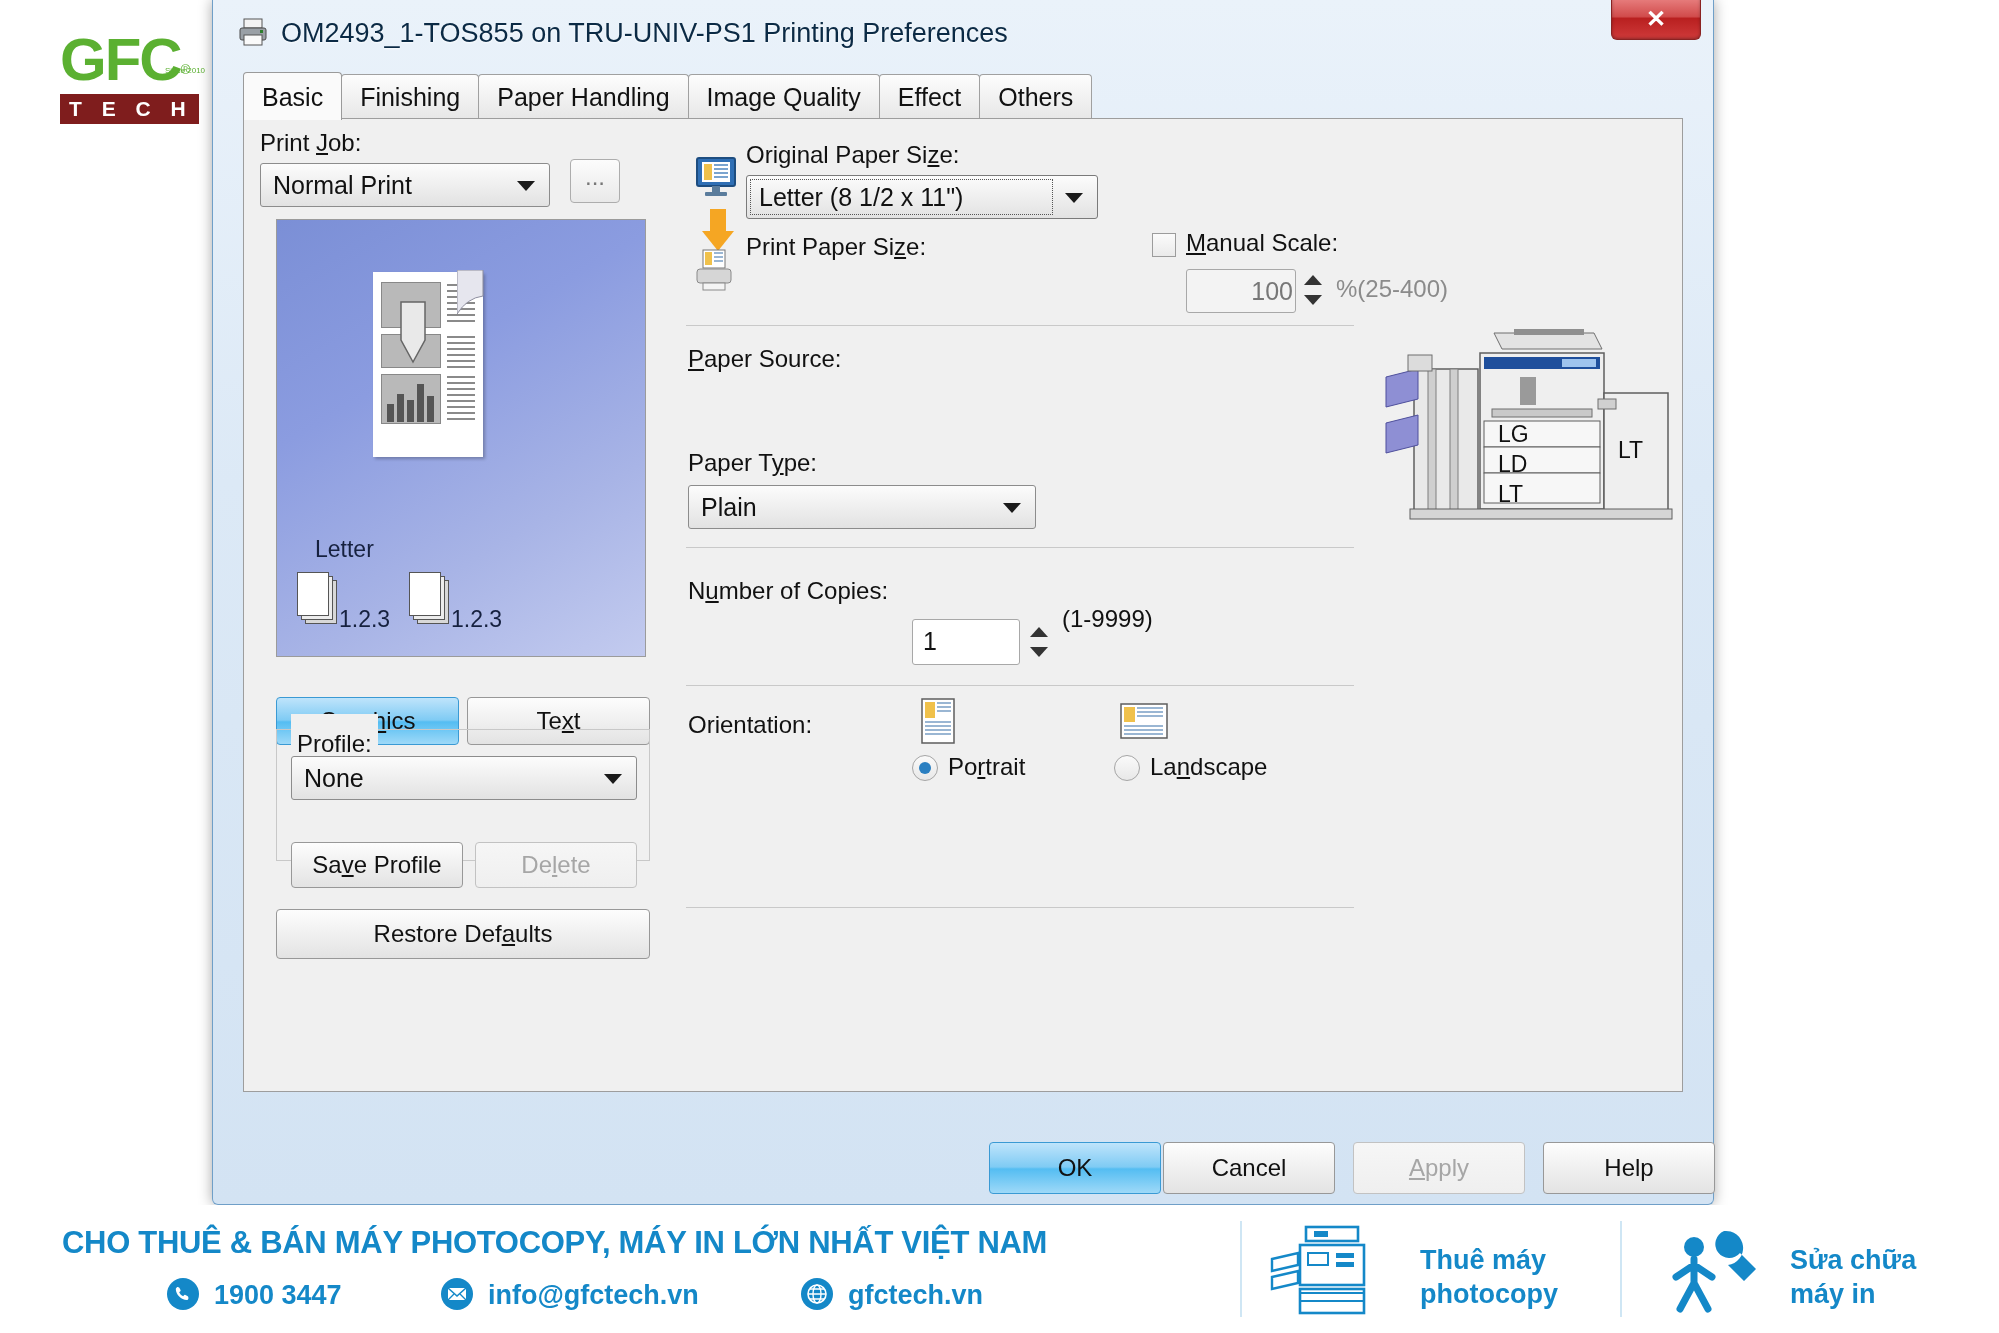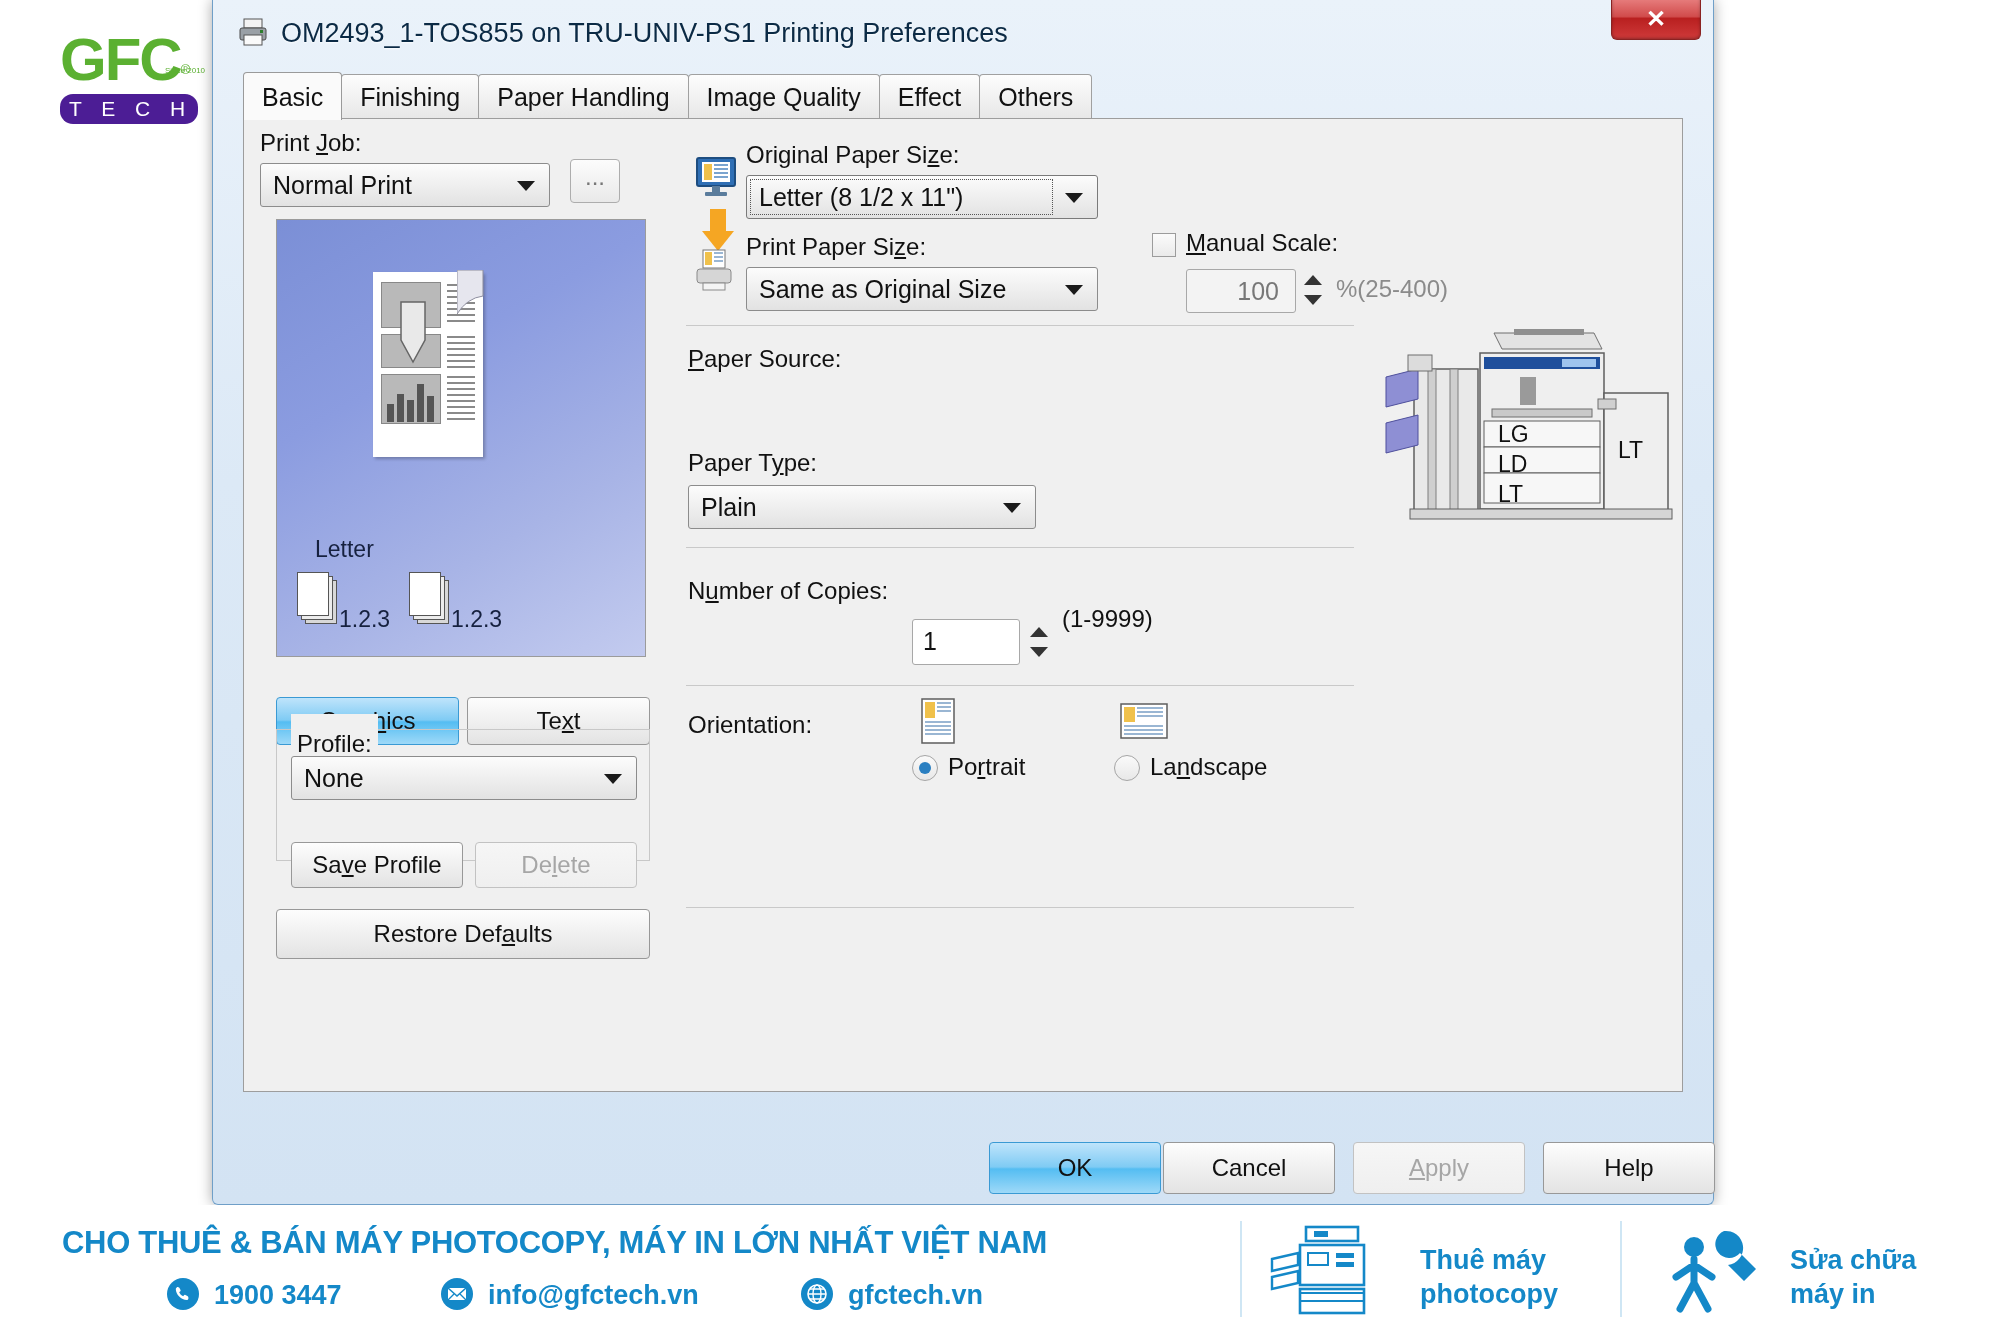--- a/index.html
+++ b/index.html
@@ -11,22 +11,22 @@
     overflow:hidden;
     position:relative;
   }
 
   
   #logo { position:absolute; left:60px; top:30px; width:160px; height:110px; }
   .logo-g { font-family:"Liberation Sans", sans-serif; font-weight:bold; font-size:60px;
             color:#5bb031; letter-spacing:-2px; line-height:60px; }
   .logo-sup { font-size:13px; vertical-align:super; color:#5bb031; }
   .logo-since { position:absolute; left:105px; top:36px; font-size:8px; color:#5bb031;text-align:right; }
-  .logo-tech { margin-top:4px; background:#4c1d95; color:#fff; font-weight:normal;
-               font-size:21px; letter-spacing:7px; padding:3px 6px 3px 9px; display:inline-block;border-radius:13px; }
+  .logo-tech { margin-top:4px; background:#7f1d1d; color:#fff; font-weight:bold;
+               font-size:21px; letter-spacing:7px; padding:3px 6px 3px 9px; display:inline-block; }
 
   
   #dialog {
     position:absolute; left:212px; top:0px; width:1502px; height:1205px;
     background:linear-gradient(to bottom,#eaf2fa 0%,#dce9f6 40%,#d3e3f3 100%);
     border:1px solid #6f9fc8; border-top:none;
     border-radius:0 0 6px 6px;
     box-shadow:0 0 14px rgba(0,0,0,0.35);
   }
   #titlebar { position:relative; height:68px; }
@@ -337,28 +337,24 @@
       <svg class="mon-ico" style="left:8px; top:120px;" viewBox="0 0 44 44">
         <rect x="11" y="1" width="22" height="18" fill="#ffffff" stroke="#777"></rect>
         <rect x="13" y="3" width="7" height="13" fill="#f0c14b"></rect>
         <rect x="22" y="3" width="9" height="2" fill="#9ab6d3"></rect>
         <rect x="22" y="7" width="9" height="2" fill="#9ab6d3"></rect>
         <rect x="22" y="11" width="9" height="2" fill="#9ab6d3"></rect>
         <rect x="5" y="20" width="34" height="14" rx="3" fill="#d6d6d6" stroke="#8a8a8a"></rect>
         <rect x="11" y="34" width="22" height="7" fill="#f4f4f4" stroke="#8a8a8a"></rect>
       </svg>
       <div class="rlabel" style="position:absolute; left:62px; top:104px;">Print Paper Si<span class="ul">z</span>e:</div>
-      <div class="combo" style="position:absolute; left:62px; top:138px; width:352px;">
-        <span>Same as Original Size</span>
-        <span class="arrow"></span>
-      </div>
 
       <div class="chk" style="left:468px; top:104px;"></div>
       <div class="rlabel" style="position:absolute; left:502px; top:100px;"><span class="ul">M</span>anual Scale:</div>
-      <div class="spinbox" style="left:502px; top:140px; width:110px; height:44px; text-align:right; padding-right:16px;">
+      <div class="spinbox" style="left:502px; top:140px; width:110px; height:44px; text-align:right; padding-right:2px;">
         <span>100</span>
       </div>
       <div class="spin-arrows" style="left:620px; top:140px;">
         <span class="up"></span>
           <span class="dn"></span>
       </div>
       <div class="rlabel" style="position:absolute; left:652px; top:146px; color:#8b8b8b;">%(25-400)</div>
 
       <div id="sep1"></div>
 

